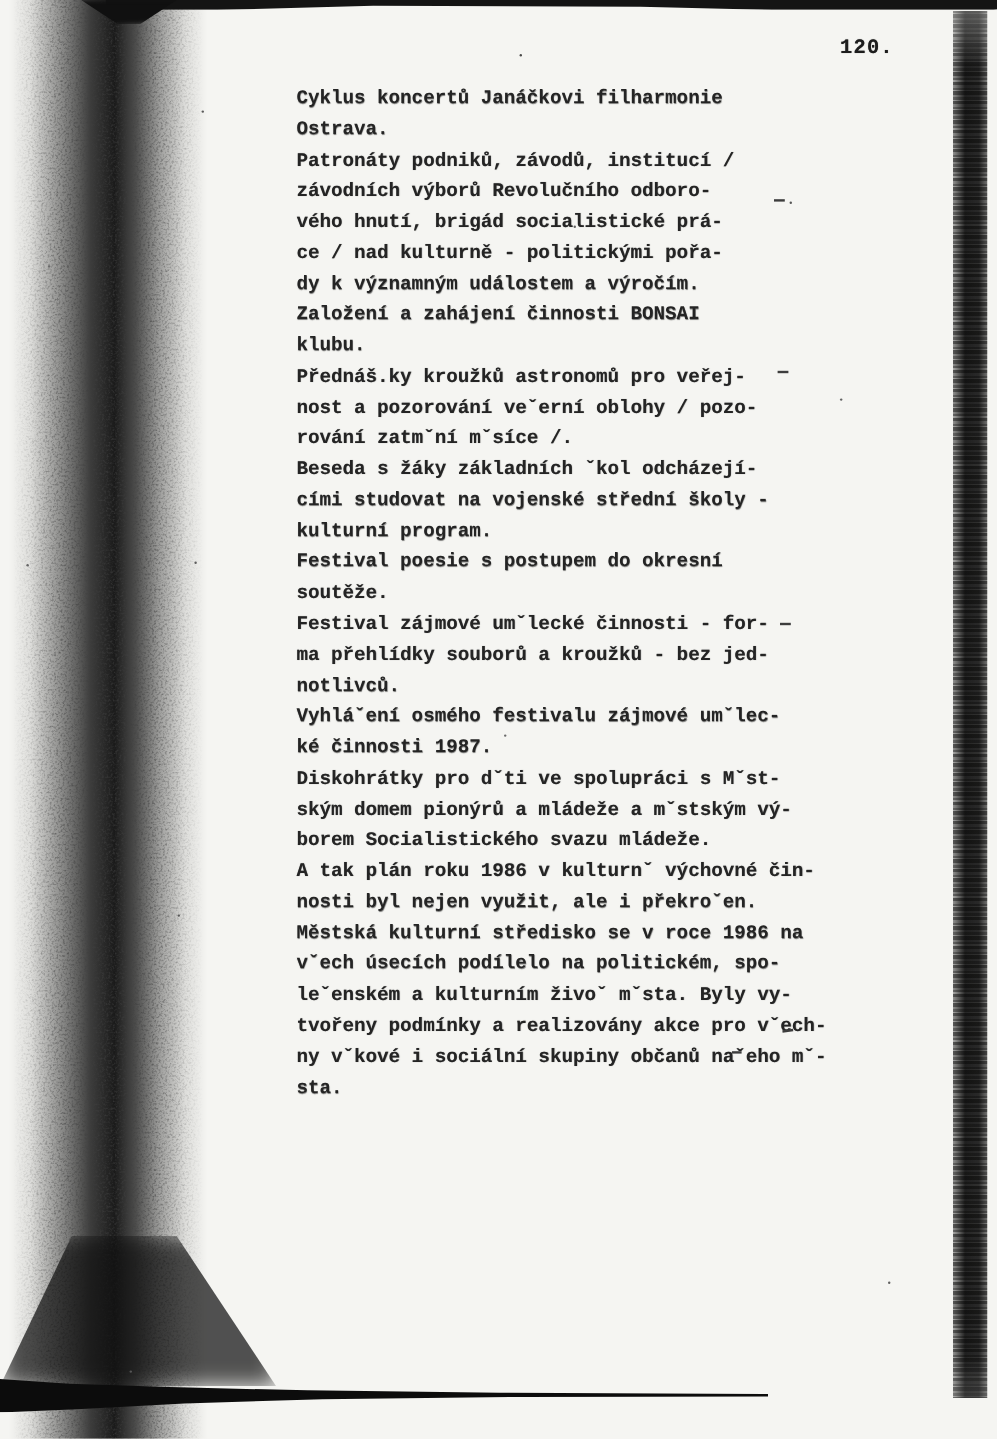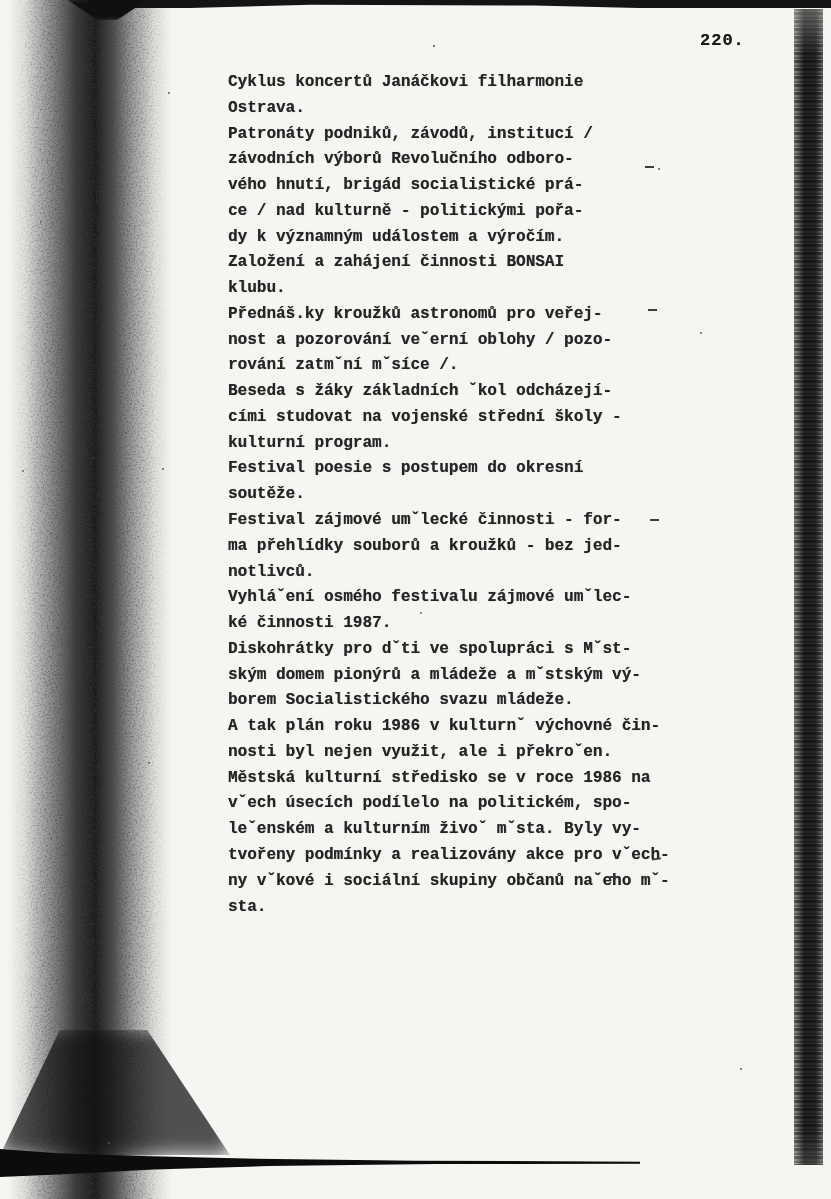--- a/index.html
+++ b/index.html
@@ -62,21 +62,21 @@
     position:absolute;left:700px;top:31px;
     font-size:17px;font-weight:700;color:#1d1d1d;letter-spacing:1px;
     text-shadow:0 0 .6px rgba(20,20,20,.8);
   }
   .text-block{
     position:absolute;left:228px;top:70px;width:470px;
     font-size:16px;font-weight:700;color:#242424;
     text-shadow:.3px .3px .7px rgba(25,25,25,.55);
     white-space:pre;
   }
-  .tline{height:25.78px;line-height:25.78px;}
+  .tline{height:25.78px;line-height:25.78px;margin-left:19px;}
 
   
   .specks{
     position:absolute;left:433px;top:45px;width:2px;height:2px;background:#4a4a4a;border-radius:50%;
     box-shadow:
       -265px 47px 0 0 #5a5a5a,
       -393px 176px 0 0 #6a6a6a,
       45px 143px 0 0 #606060,
       225px 123px 0 0 #555,
       -411px 425px 0 0 #666,
@@ -109,21 +109,21 @@
     </filter>
     <rect width="180" height="1199" filter="url(#grain)"></rect>
   </svg>
 
   <div class="gutter-flare"></div>
   <div class="top-strip"></div>
   <div class="top-wedge"></div>
   <div class="right-band"></div>
   <div class="bottom-band"></div>
 
-  <div class="page-number">220.</div>
+  <div class="page-number">120.</div>
 
   <div class="text-block" id="text-block"><div class="tline">Cyklus koncertů Janáčkovi filharmonie</div><div class="tline">Ostrava.</div><div class="tline">Patronáty podniků, závodů, institucí /</div><div class="tline">závodních výborů Revolučního odboro-</div><div class="tline">vého hnutí, brigád socialistické prá-</div><div class="tline">ce / nad kulturně - politickými pořa-</div><div class="tline">dy k významným událostem a výročím.</div><div class="tline">Založení a zahájení činnosti BONSAI</div><div class="tline">klubu.</div><div class="tline">Přednáš.ky kroužků astronomů pro veřej-</div><div class="tline">nost a pozorování veˇerní oblohy / pozo-</div><div class="tline">rování zatmˇní mˇsíce /.</div><div class="tline">Beseda s žáky základních ˇkol odcházejí-</div><div class="tline">cími studovat na vojenské střední školy -</div><div class="tline">kulturní program.</div><div class="tline">Festival poesie s postupem do okresní</div><div class="tline">soutěže.</div><div class="tline">Festival zájmové umˇlecké činnosti - for-</div><div class="tline">ma přehlídky souborů a kroužků - bez jed-</div><div class="tline">notlivců.</div><div class="tline">Vyhláˇení osmého festivalu zájmové umˇlec-</div><div class="tline">ké činnosti 1987.</div><div class="tline">Diskohrátky pro dˇti ve spolupráci s Mˇst-</div><div class="tline">ským domem pionýrů a mládeže a mˇstským vý-</div><div class="tline">borem Socialistického svazu mládeže.</div><div class="tline">A tak plán roku 1986 v kulturnˇ výchovné čin-</div><div class="tline">nosti byl nejen využit, ale i překroˇen.</div><div class="tline">Městská kulturní středisko se v roce 1986 na</div><div class="tline">vˇech úsecích podílelo na politickém, spo-</div><div class="tline">leˇenském a kulturním živoˇ mˇsta. Byly vy-</div><div class="tline">tvořeny podmínky a realizovány akce pro vˇech-</div><div class="tline">ny vˇkové i sociální skupiny občanů naˇeho mˇ-</div><div class="tline">sta.</div></div>
 
   <div class="specks"></div>
   <div class="dash dash1"></div>
   <div class="dash dash2"></div>
   <div class="dash dash3"></div>
   <div class="dash dash4"></div>
   <div class="dash dash5"></div>
 

